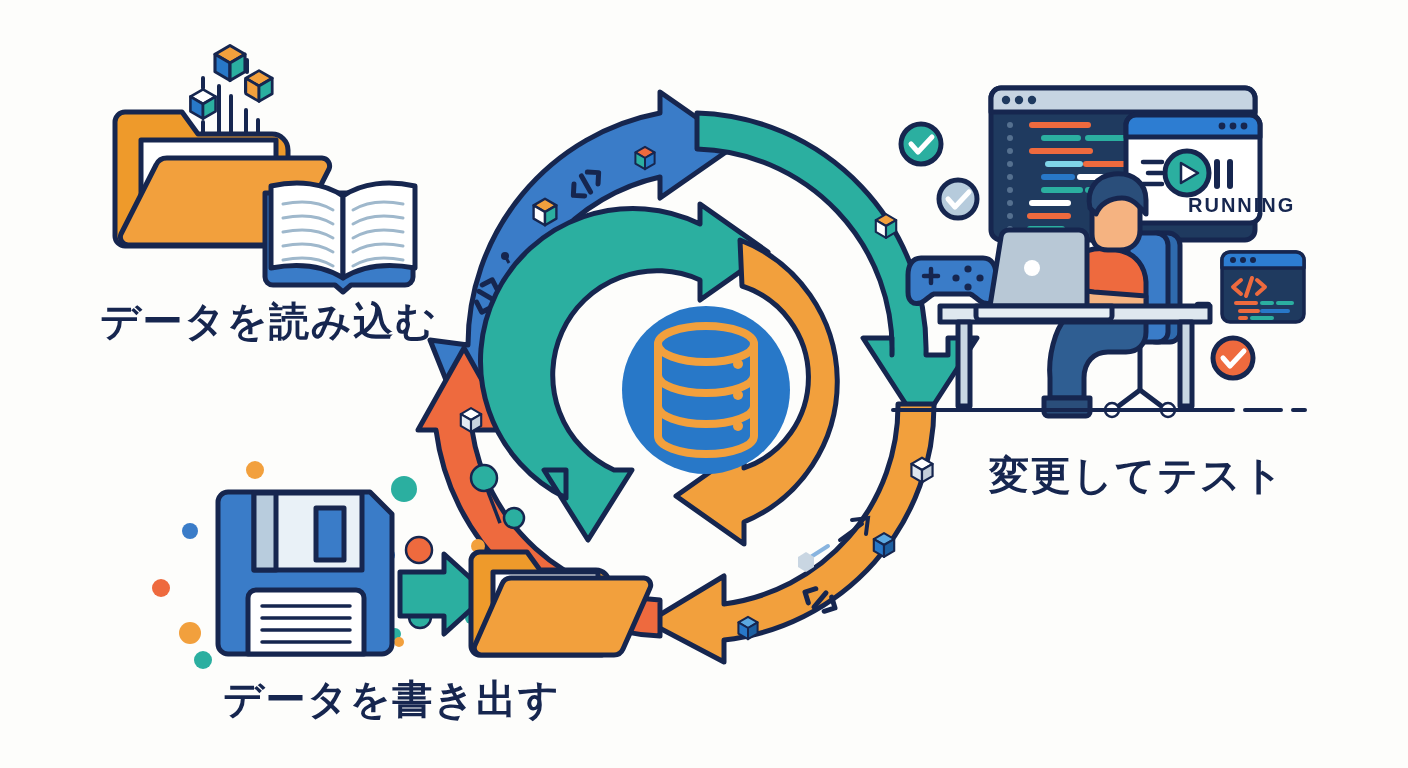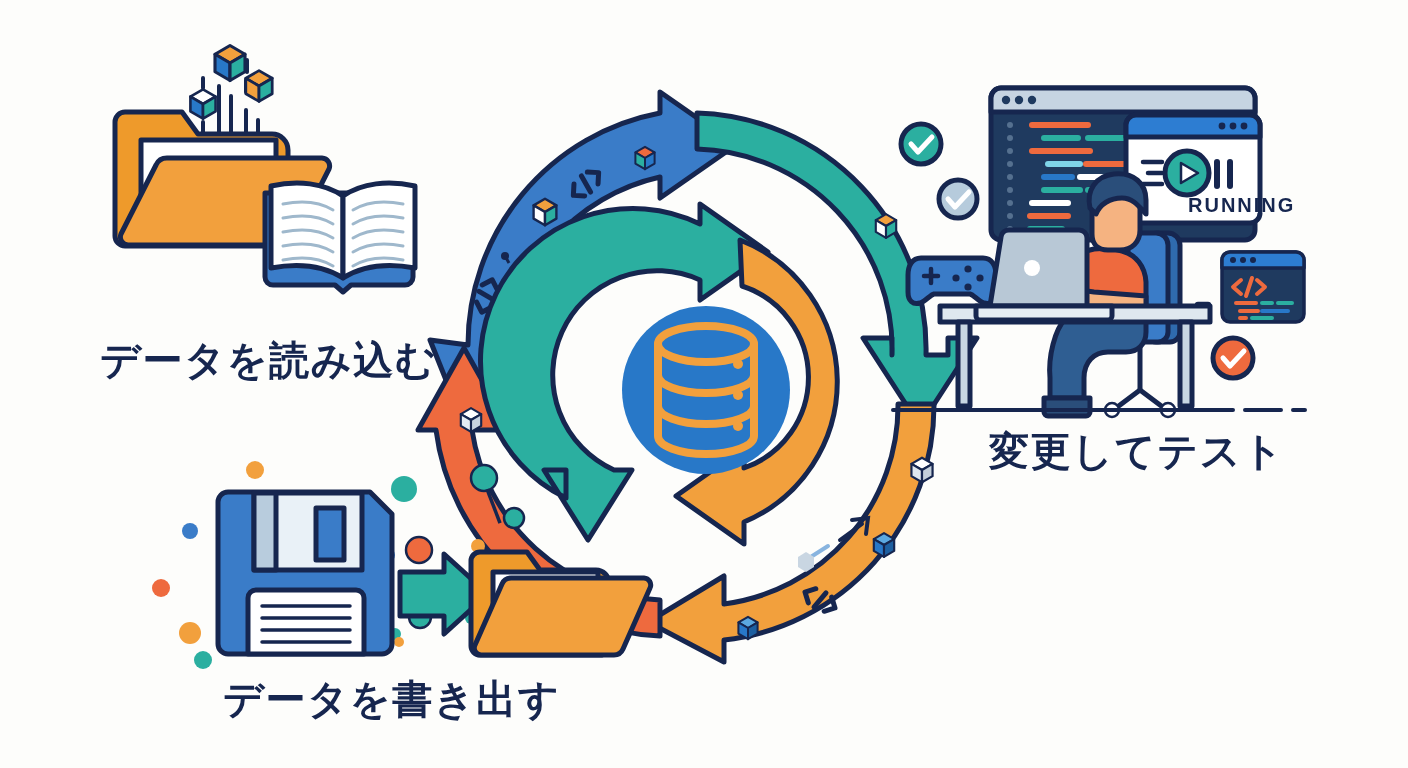--- a/index.html
+++ b/index.html
@@ -25,23 +25,23 @@
     height: 768px;
   }
   .label {
     position: absolute;
     color: #16264f;
     font-weight: 700;
     white-space: nowrap;
     letter-spacing: 0.04em;
     text-shadow: 0 1px 0 rgba(255,255,255,0.8);
   }
-  #label-load   { left: 100px; top: 294px; font-size: 40px; margin-top: 39px; }
+  #label-load   { left: 100px; top: 294px; font-size: 40px; }
   #label-write  { left: 223px; top: 672px; font-size: 40px; }
-  #label-test   { left: 989px; top: 424px; font-size: 40px; }
+  #label-test   { left: 989px; top: 448px; font-size: 40px; }
 </style>
 </head>
 <body>
 
 <div id="stage">
 
   <svg class="layer" viewBox="0 0 1408 768">
     <defs>
       <style>
         .ol { stroke:#16264f; stroke-width:5; stroke-linejoin:round; stroke-linecap:round; }

